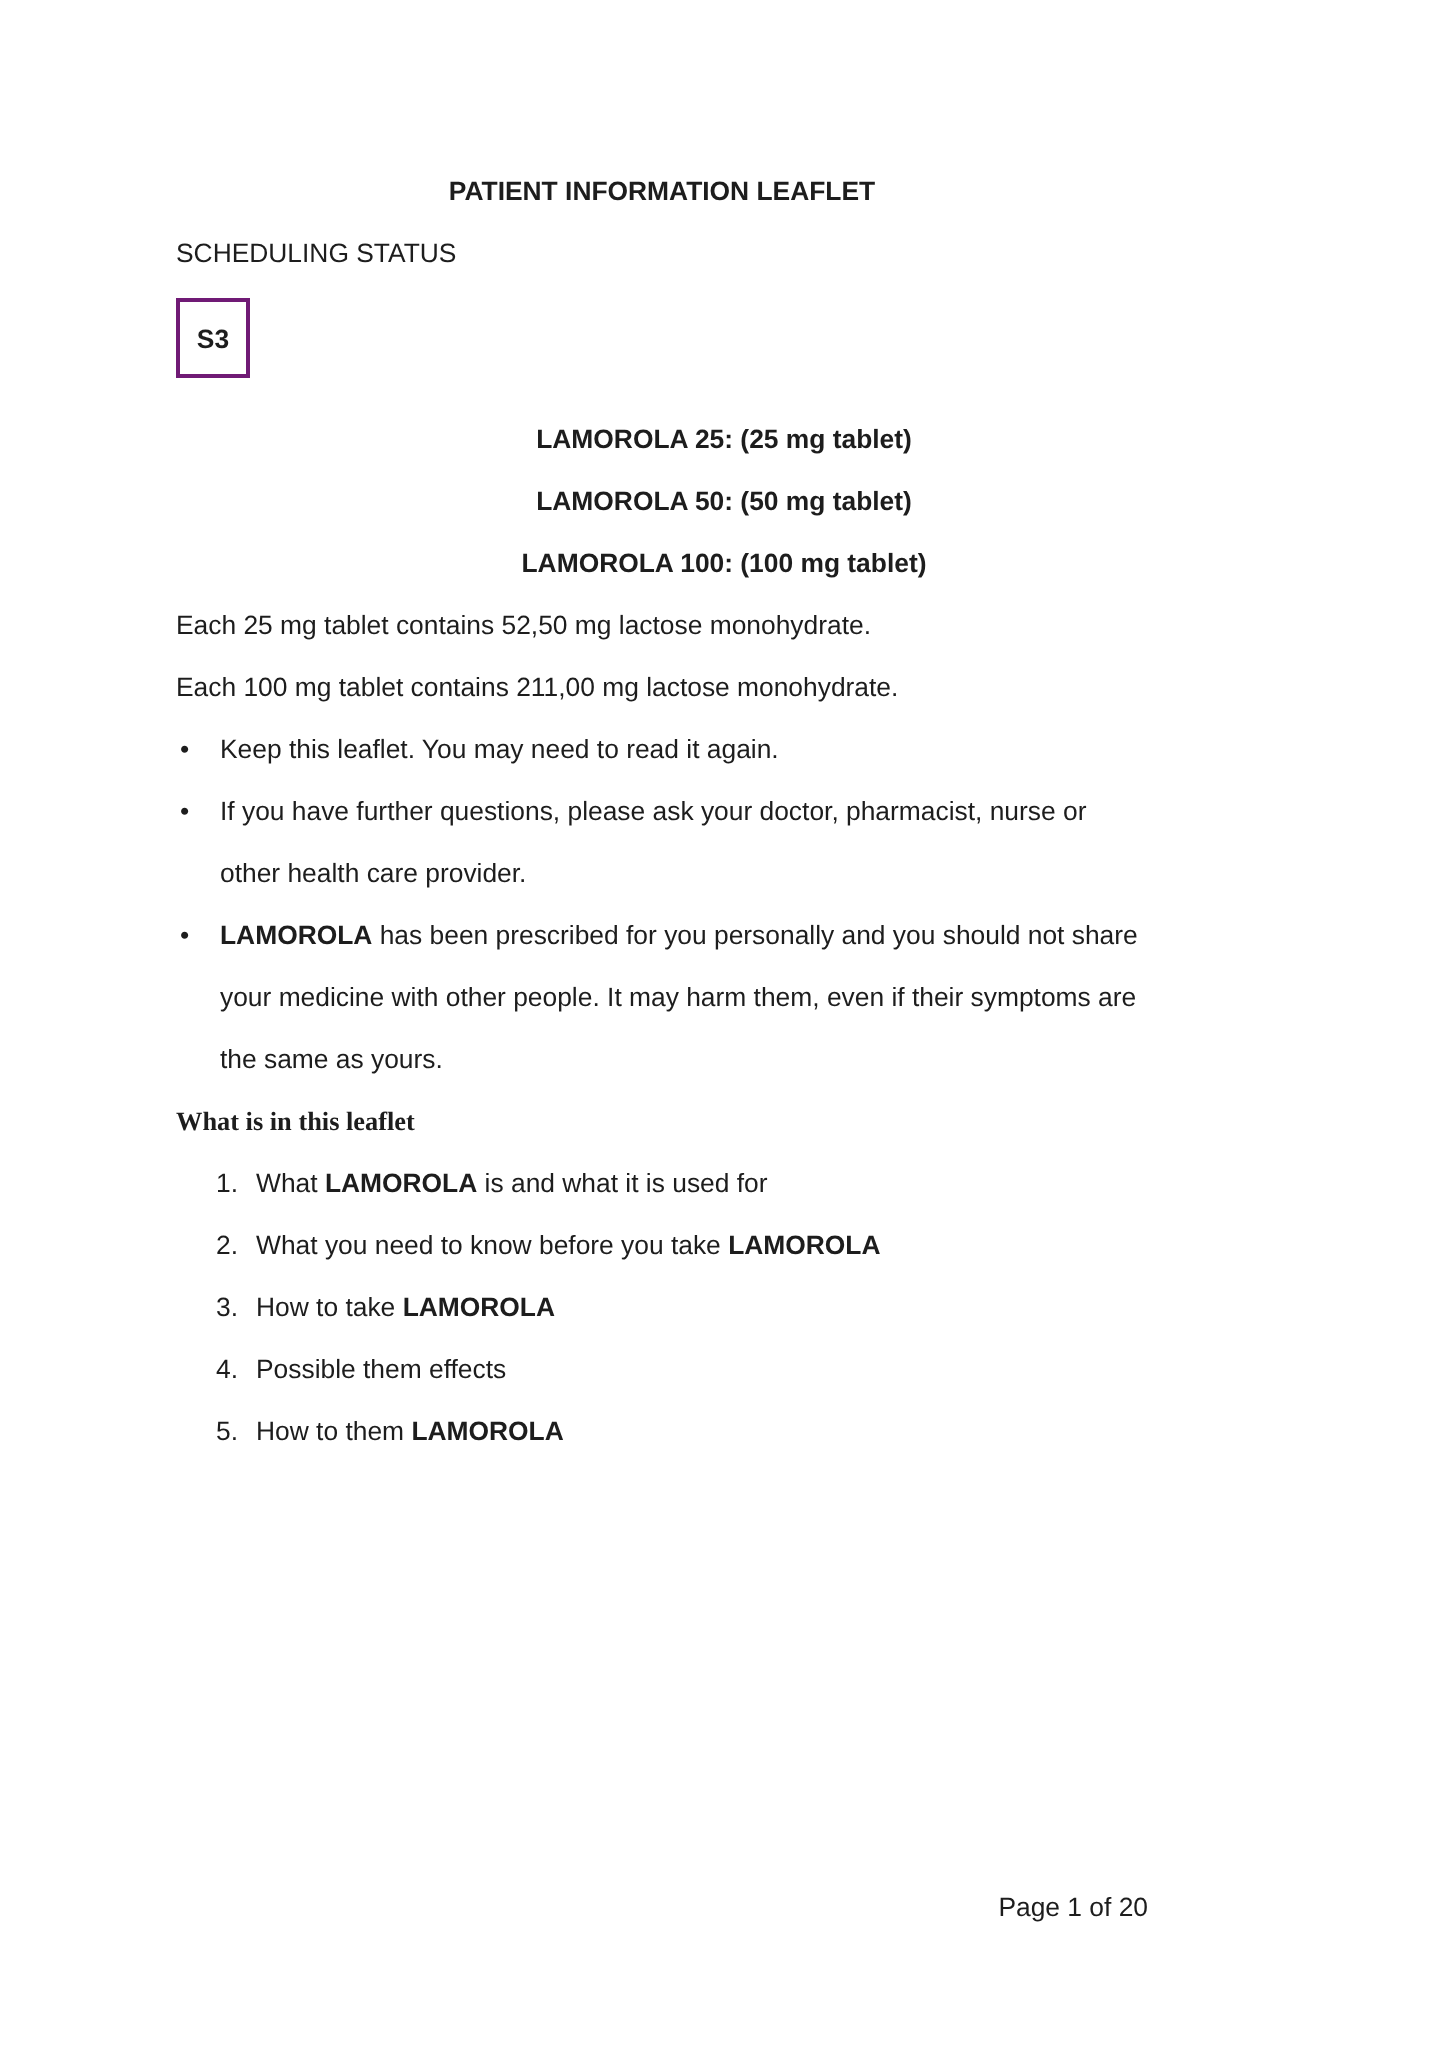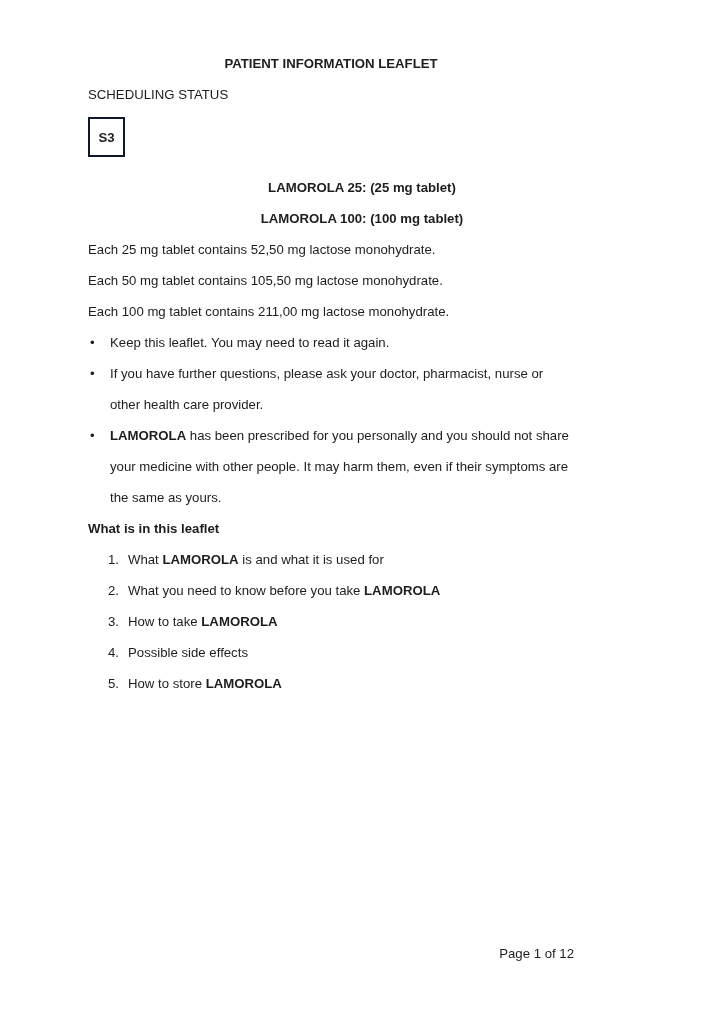--- a/index.html
+++ b/index.html
@@ -8,35 +8,35 @@
     width:724px;height:1024px;
     background:#ffffff;
     font-family:"Liberation Sans", sans-serif;
     font-size:13.2px;
     color:#1d1d1d;
     overflow:hidden;
   }
   .content{position:absolute;left:88px;top:0;width:486px;}
   .content p{margin:0;line-height:31px;}
   .bold{font-weight:bold;}
-  .title{padding-top:48px;text-align:center;font-weight:bold;}
+  .title{padding-top:80px;text-align:center;font-weight:bold;}
   .sched{font-weight:normal;}
   .s3-box{
     margin-top:7px;width:33px;height:36px;
-    border:2px solid #0f172a;
+    border:2px solid #701a75;
     display:flex;align-items:center;justify-content:center;
     font-weight:bold;
   }
   .product-headings{margin-top:15px;margin-left:-88px;width:724px;text-align:center;}
   .product-headings p{font-weight:bold;}
   .read-heading{margin-top:29px;font-weight:bold;}
   .bullet{display:flex;line-height:31px;}
   .bullet-glyph{width:22px;flex:none;text-indent:2px;}
   .bullet-text{width:464px;flex:none;}
-  .toc-heading{margin-top:30px;font-weight:bold;}
+  .toc-heading{margin-top:30px;font-weight:bold;font-family:Liberation Serif, serif;}
   .toc-item{display:flex;line-height:31px;padding-left:20px;}
   .toc-num{width:20px;flex:none;}
   .toc-text{flex:1;}
   .page-indicator{
     position:absolute;top:946px;left:88px;width:486px;
     text-align:right;line-height:16px;
   }
   .footer-row{
     position:absolute;top:963px;left:88px;width:560px;height:18px;line-height:18px;
   }
@@ -51,26 +51,26 @@
     <p class="title">PATIENT INFORMATION LEAFLET</p>
 
     <p class="sched">SCHEDULING STATUS</p>
 
     <div class="s3-box">
       <span>S3</span>
     </div>
 
     <div class="product-headings">
       <p>LAMOROLA 25: (25 mg tablet)</p>
+      <p>LAMOROLA 50: (50 mg tablet)</p>
       <p>LAMOROLA 100: (100 mg tablet)</p>
     </div>
 
     <div class="composition">
       <p>Each 25 mg tablet contains 52,50 mg lactose monohydrate.</p>
-      <p>Each 50 mg tablet contains 105,50 mg lactose monohydrate.</p>
       <p>Each 100 mg tablet contains 211,00 mg lactose monohydrate.</p>
     </div>
 
 
     <div class="bullet-list">
       <div class="bullet">
         <span class="bullet-glyph">•</span>
         <span class="bullet-text"><span>Keep this leaflet. You may need to read it again.</span></span>
       </div>
       <div class="bullet">
@@ -93,25 +93,25 @@
       <div class="toc-item">
         <span class="toc-num">2.</span>
         <span class="toc-text"><span>What you need to know before you take </span><span class="bold">LAMOROLA</span></span>
       </div>
       <div class="toc-item">
         <span class="toc-num">3.</span>
         <span class="toc-text"><span>How to take </span><span class="bold">LAMOROLA</span></span>
       </div>
       <div class="toc-item">
         <span class="toc-num">4.</span>
-        <span class="toc-text"><span>Possible side effects</span></span>
+        <span class="toc-text"><span>Possible them effects</span></span>
       </div>
       <div class="toc-item">
         <span class="toc-num">5.</span>
-        <span class="toc-text"><span>How to store </span><span class="bold">LAMOROLA</span></span>
+        <span class="toc-text"><span>How to them </span><span class="bold">LAMOROLA</span></span>
       </div>
     </div>
 
   </div>
 
-  <div class="page-indicator">Page 1 of 12</div>
+  <div class="page-indicator">Page 1 of 20</div>
 
 </div>
 
 </body></html>

